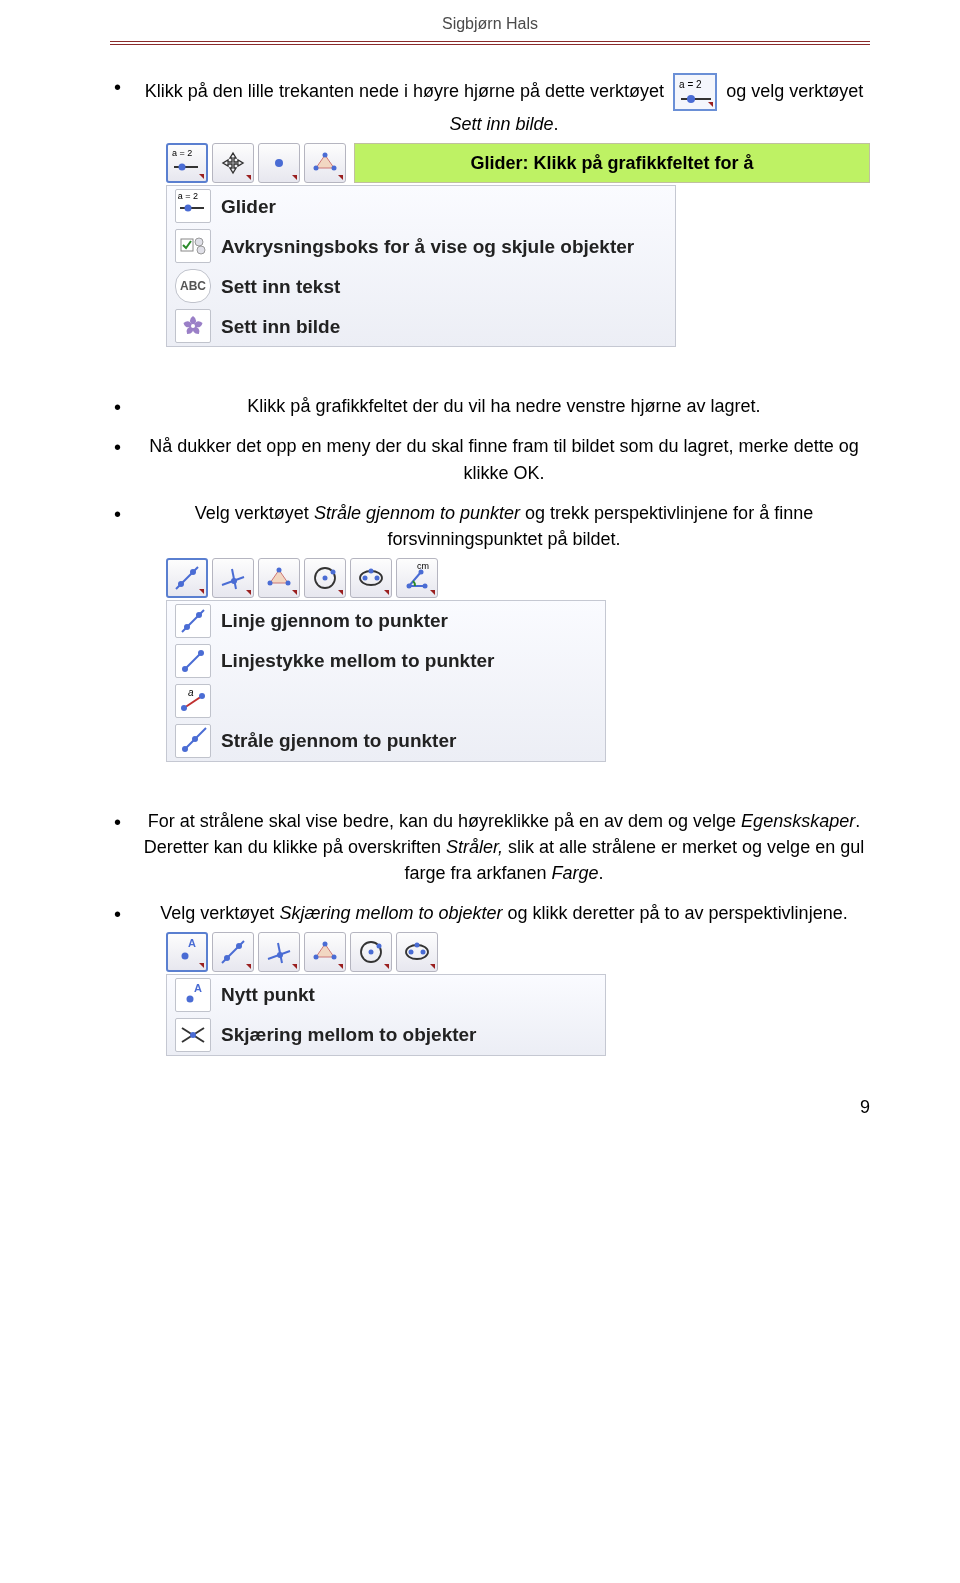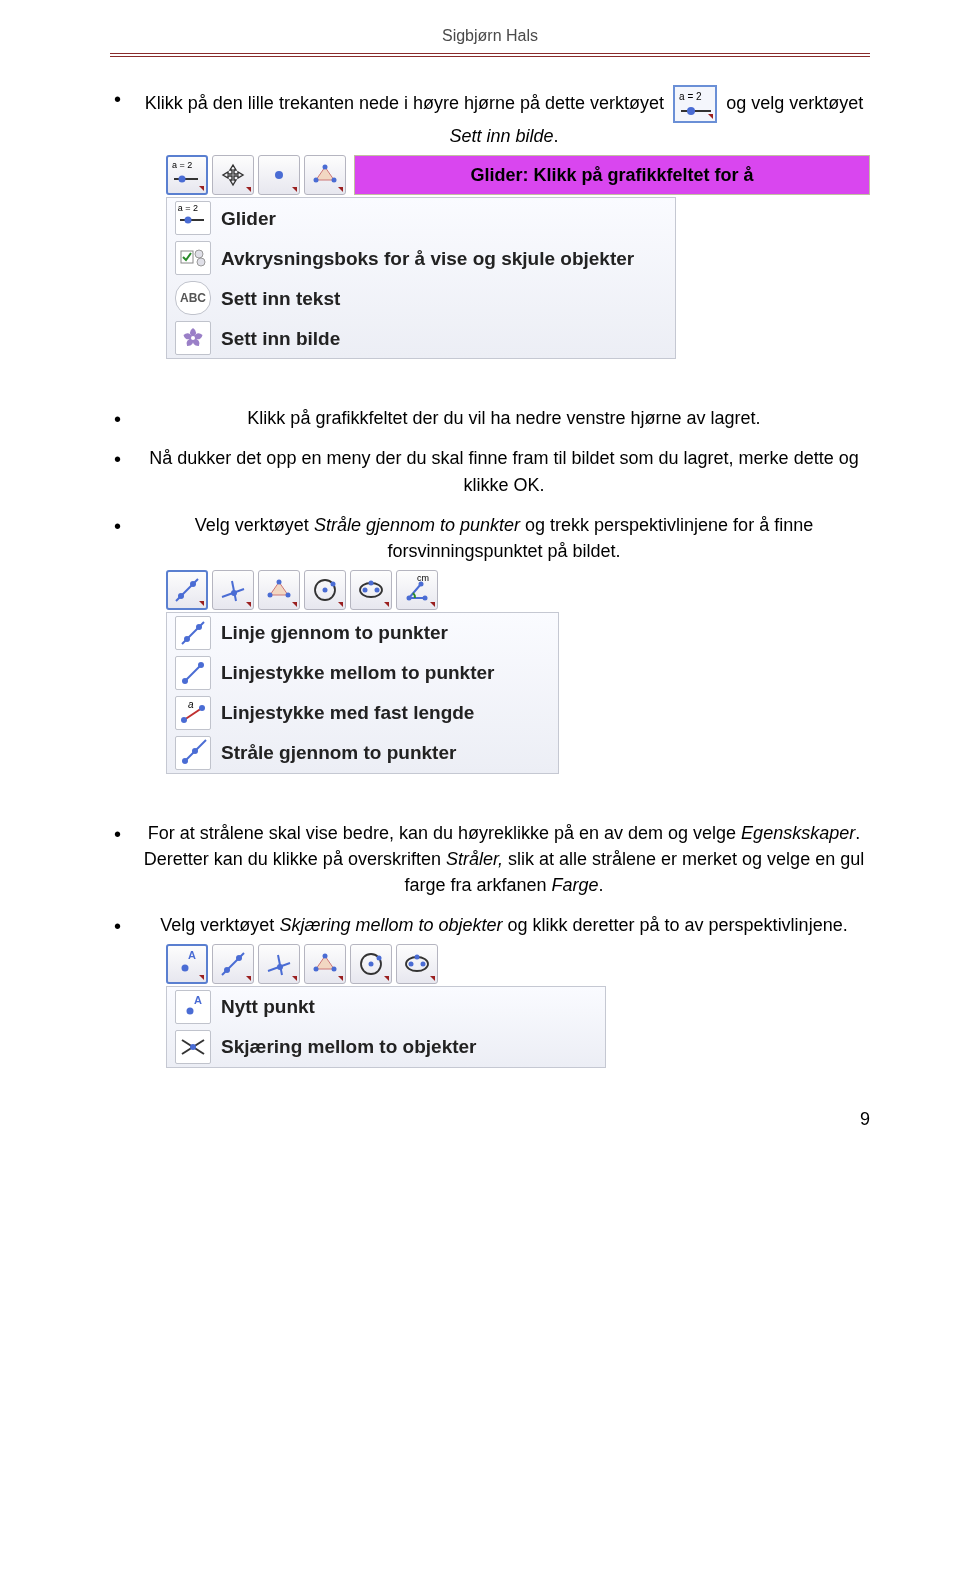--- a/index.html
+++ b/index.html
@@ -6,21 +6,21 @@
   body {
     font-family: Arial, Helvetica, sans-serif;
     background: #fff;
     width: 960px;
     margin: 0 auto;
     color: #000;
     font-size: 18px;
     line-height: 1.45;
   }
   .page {
-    padding: 12px 90px 20px 110px;
+    padding: 0 90px 20px 110px;
   }
   .header-author {
     text-align: center;
     font-size: 16px;
     color: #4a4a4a;
     padding: 12px 0 6px 0;
   }
   .rule {
     height: 4px;
     border-top: 1.5px solid #8a2b2b;
@@ -80,36 +80,36 @@
     border-radius: 3px;
     display:flex; align-items:center; justify-content:center;
     position: relative;
   }
   .tbbtn.sel { border: 2px solid #5a7fd0; }
   .tbbtn .tri {
     position:absolute; right:2px; bottom:2px;
     width:0;height:0;border-left:5px solid transparent;border-top:5px solid #9a2020;
   }
   .tooltip {
-    background: #d946ef;
+    background: #bef264;
     border: 1px solid #c0c0a0;
     padding: 6px 10px;
     font-size: 18px;
     font-weight: bold;
     margin-left: 4px;
     flex: 1;
     align-self: center;
     white-space: nowrap;
   }
   .menu {
     background: linear-gradient(#fafbff,#eceef5);
     border: 1px solid #c5c8d2;
     width: 510px;
   }
-  .menu.lines-menu { width: 393px; }
+  .menu.lines-menu { width: 440px; }
   .menu.points-menu { width: 440px; }
   .menu-row {
     display: flex;
     align-items: center;
     gap: 10px;
     padding: 3px 8px;
   }
   .menu-row .mlabel { font-size: 19px; font-weight: 600; color: #222; }
   .micon {
     width: 36px; height: 34px;
@@ -313,21 +313,20 @@
           </div>
           <div class="menu-row">
             <div class="micon" style="position:relative">
               <span style="position:absolute;top:1px;left:12px;font-size:10px;font-style:italic">a</span>
               <svg width="30" height="30">
                   <line x1="6" y1="22" x2="24" y2="10" stroke="#c03030" stroke-width="2"></line>
                   <circle cx="6" cy="22" r="3" fill="#4a6cd4"></circle>
                   <circle cx="24" cy="10" r="3" fill="#4a6cd4"></circle>
                 </svg>
             </div>
-            <span class="mlabel">Linjestykke med fast lengde</span>
           </div>
           <div class="menu-row">
             <div class="micon">
                 <svg width="30" height="30">
                   <line x1="7" y1="23" x2="28" y2="2" stroke="#4a6cd4" stroke-width="2"></line>
                   <circle cx="7" cy="23" r="3" fill="#4a6cd4"></circle>
                   <circle cx="17" cy="13" r="3" fill="#4a6cd4"></circle>
                 </svg>
               </div>
             <span class="mlabel">Stråle gjennom to punkter</span>

